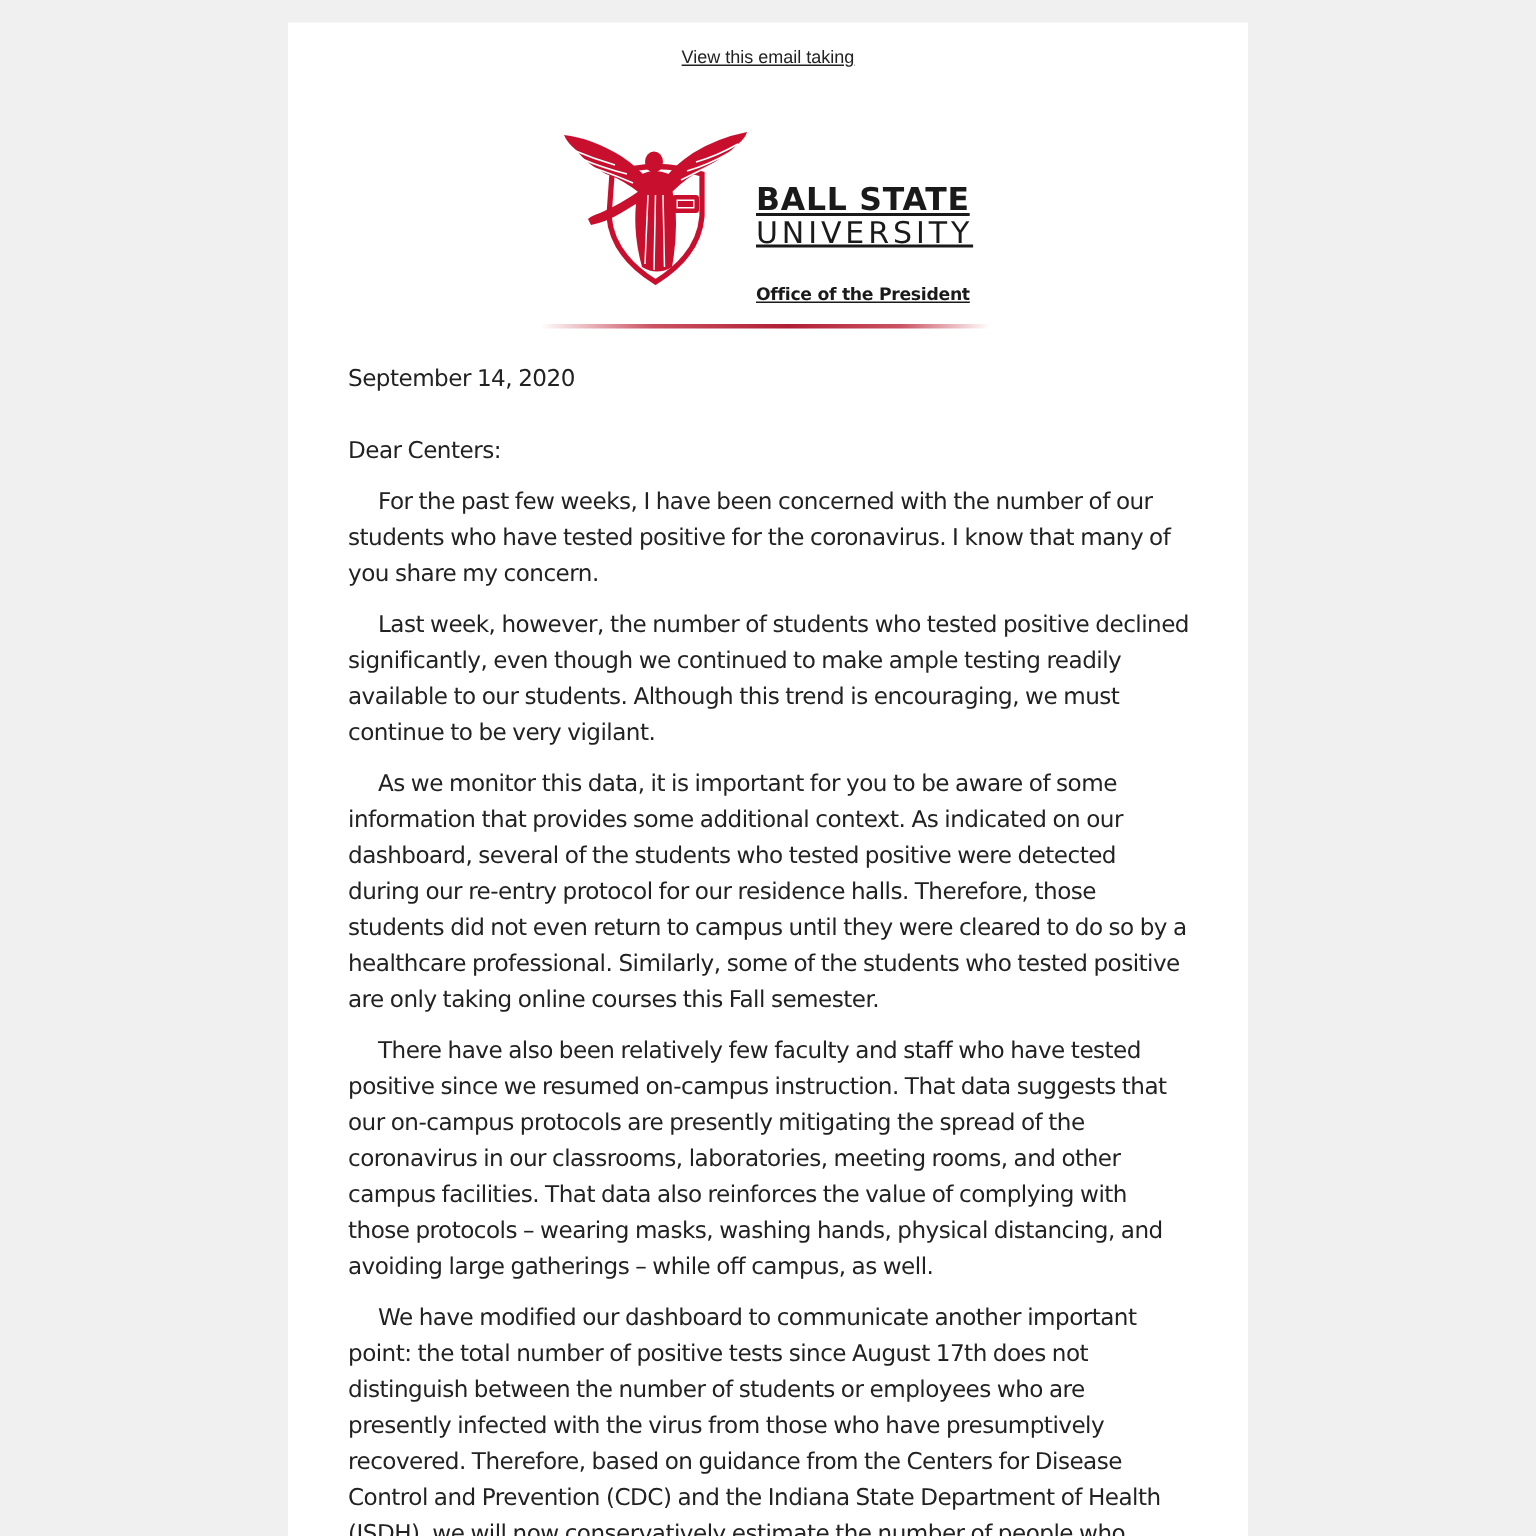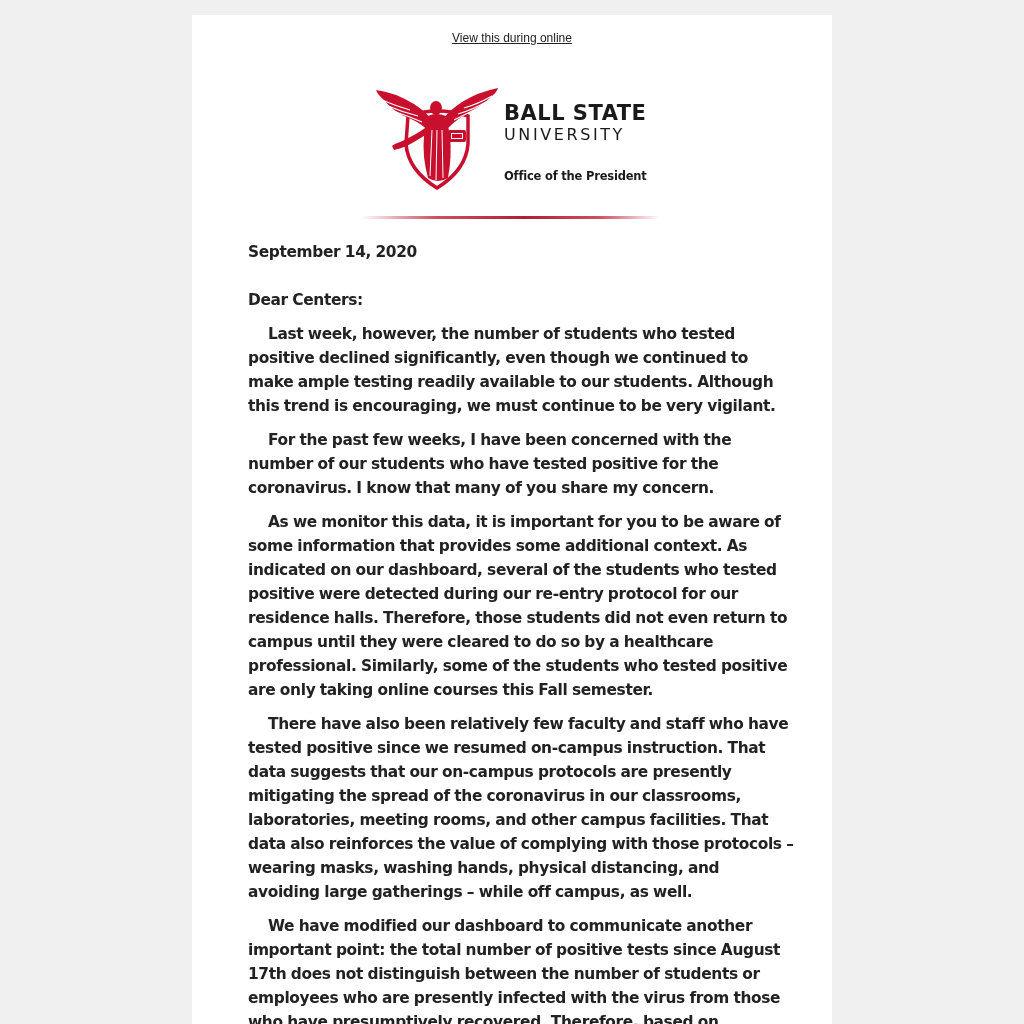--- a/index.html
+++ b/index.html
@@ -42,33 +42,34 @@
     .crest {
       position: absolute;
       left: 2px;
       top: 0;
       width: 126px;
       height: 104px;
     }
     .wordmark {
       position: absolute;
       left: 132px;
-      top: 16px;
+      top: 36px;
       font-family: "DejaVu Sans", sans-serif;
       color: #1a1a1a;
+      text-decoration: underline;
     }
     .wordmark .line1 {
       font-weight: bold;
       font-size: 21px;
       letter-spacing: 0.5px;
       line-height: 23px;
       white-space: nowrap;
     }
     .wordmark .line2 {
-      font-size: 16px;
+      font-size: 20px;
       letter-spacing: 2.6px;
       line-height: 20px;
       white-space: nowrap;
     }
     .wordmark .line3 {
       margin-top: 24px;
       font-size: 11.5px;
       font-weight: bold;
       line-height: 14px;
       white-space: nowrap;
@@ -89,40 +90,39 @@
       left: 40px;
       width: 562px;
       font-family: "DejaVu Sans", sans-serif;
       font-size: 15.4px;
       line-height: 24px;
       color: #222222;
       letter-spacing: -0.35px;
       word-spacing: -0.5px;
     }
     .letter p {
-      margin: 0 0 10px 16px;
-      font-weight: bold;
+      margin: 0 0 10px 0;
     }
     .letter .date {
       margin-bottom: 24px;
     }
     .letter .salutation {
       margin-bottom: 10px;
     }
     .letter .para {
       text-indent: 20px;
     }
   </style>
 </head>
 <body>
 
 <div class="email-container">
 
   <div class="view-online">
-    <a href="#">View this during online</a>
+    <a href="#">View this email taking</a>
   </div>
 
   <div class="logo-block">
     <svg class="crest" viewBox="0 0 126 104" xmlns="http://www.w3.org/2000/svg">
 
       <path d="M34 30 Q63 20 94 30 L94 58 Q92 84 63 102 Q34 84 32 58 Z" fill="none" stroke="#c8102e" stroke-width="3.5"></path>
 
       <path d="M2 4 Q20 6 40 18 Q52 26 58 34 L54 44 Q42 34 30 30 Q18 24 10 14 Q4 9 2 4 Z" fill="#c8102e"></path>
       <path d="M8 14 Q22 20 36 24" stroke="#ffffff" stroke-width="1.2" fill="none"></path>
       <path d="M14 20 Q28 26 44 30" stroke="#ffffff" stroke-width="1.2" fill="none"></path>
@@ -149,20 +149,20 @@
       <div class="line2">UNIVERSITY</div>
       <div class="line3">Office of the President</div>
     </div>
   </div>
 
   <div class="divider"></div>
 
   <div class="letter">
     <p class="date">September 14, 2020</p>
     <p class="salutation">Dear Centers:</p>
+    <p class="para">For the past few weeks, I have been concerned with the number of our students who have tested positive for the coronavirus.  I know that many of you share my concern.</p>
     <p class="para">Last week, however, the number of students who tested positive declined significantly, even though we continued to make ample testing readily available to our students.  Although this trend is encouraging, we must continue to be very vigilant.</p>
-    <p class="para">For the past few weeks, I have been concerned with the number of our students who have tested positive for the coronavirus.  I know that many of you share my concern.</p>
     <p class="para">As we monitor this data, it is important for you to be aware of some information that provides some additional context.  As indicated on our dashboard, several of the students who tested positive were detected during our re-entry protocol for our residence halls.  Therefore, those students did not even return to campus until they were cleared to do so by a healthcare professional.  Similarly, some of the students who tested positive are only taking online courses this Fall semester.</p>
     <p class="para">There have also been relatively few faculty and staff who have tested positive since we resumed on-campus instruction.  That data suggests that our on-campus protocols are presently mitigating the spread of the coronavirus in our classrooms, laboratories, meeting rooms, and other campus facilities.  That data also reinforces the value of complying with those protocols – wearing masks, washing hands, physical distancing, and avoiding large gatherings – while off campus, as well.</p>
     <p class="para">We have modified our dashboard to communicate another important point:  the total number of positive tests since August 17th does not distinguish between the number of students or employees who are presently infected with the virus from those who have presumptively recovered.  Therefore, based on guidance from the Centers for Disease Control and Prevention (CDC) and the Indiana State Department of Health (ISDH), we will now conservatively estimate the number of people who</p>
   </div>
 
 </div>
 
 </body></html>

